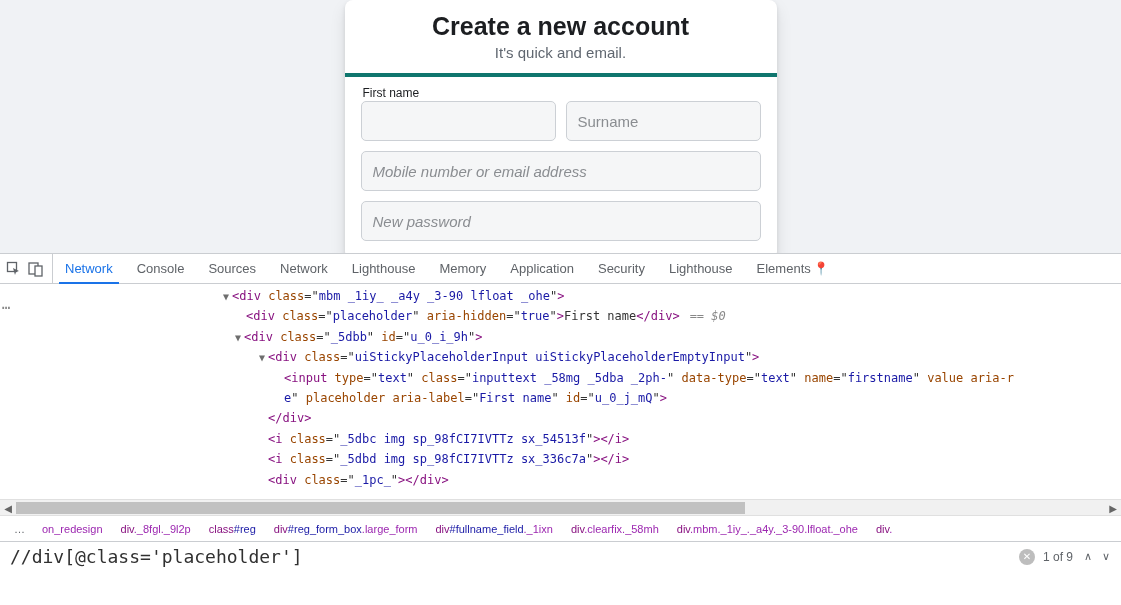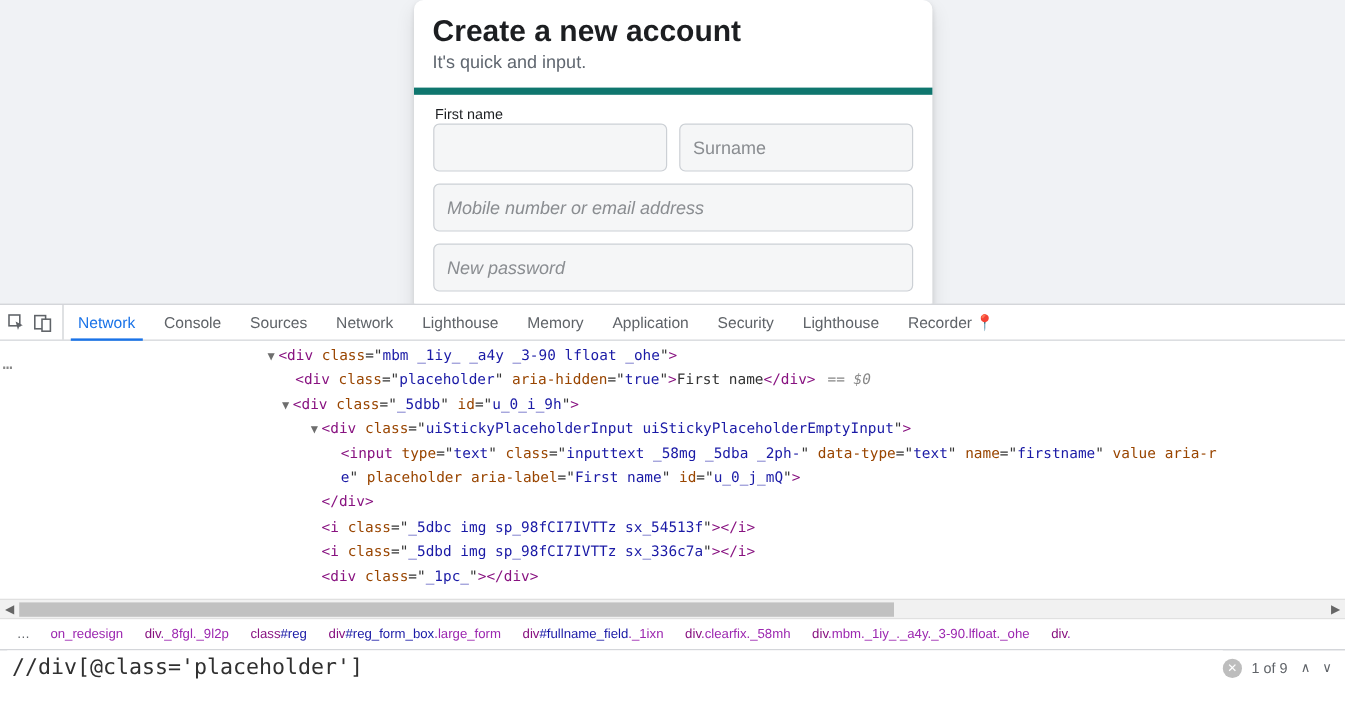--- a/index.html
+++ b/index.html
@@ -1,20 +1,20 @@
 <!DOCTYPE html>
 <html><head>
   <meta charset="utf-8">
   <style>
     * { margin: 0; padding: 0; box-sizing: border-box; }
     body { font-family: -apple-system, BlinkMacSystemFont, "Segoe UI", Helvetica, Arial, sans-serif; background: #fff; color: #1c1e21; }
     
     .page-upper { height: 253px; background: #f0f2f5; display: flex; justify-content: center; align-items: flex-start; overflow: hidden; }
     .signup-card { width: 432px; background: #fff; border-radius: 8px; box-shadow: 0 2px 4px rgba(0,0,0,0.1), 0 8px 16px rgba(0,0,0,0.1); margin-top: 0; }
-    .card-header { padding: 10px 16px 12px; border-bottom: 6px solid #0f766e; }
+    .card-header { text-align: center; padding: 10px 16px 12px; border-bottom: 4px solid #0f766e; }
     .card-header h1 { font-size: 25px; font-weight: 600; color: #1c1e21; line-height: 32px; }
     .card-header p { font-size: 15px; color: #606770; margin-top: 2px; }
     .card-body { padding: 14px 16px 8px; }
     .name-row { display: flex; gap: 10px; margin-bottom: 10px; }
     .field-wrap { position: relative; flex: 1; }
     .label-above { font-size: 12px; color: #1c1e21; position: absolute; top: -15px; left: 2px; }
     .text-input { width: 100%; height: 40px; border: 1px solid #ccd0d5; border-radius: 5px; padding: 11px; font-size: 15px; color: #1c1e21; background: #f5f6f7; }
     .text-input::placeholder { color: #8a8d91; }
     .full-row { margin-bottom: 10px; }
     .full-row .text-input { width: 100%; font-style: italic; }
@@ -61,21 +61,21 @@
     .dt-search .count { color: #5f6368; font-size: 12px; margin-right: 6px; }
     .dt-search .nav-btn { width: 18px; height: 18px; display: flex; align-items: center; justify-content: center; color: #5f6368; cursor: pointer; font-size: 11px; }
   </style>
 </head>
 <body>
 
 <div class="page-upper">
   <div class="signup-card">
     <div class="card-header">
       <h1>Create a new account</h1>
-      <p>It's quick and input.</p>
+      <p>It's quick and email.</p>
     </div>
     <div class="card-body">
       <div class="name-row" style="margin-top:10px;">
         <div class="field-wrap">
           <div class="label-above">First name</div>
           <input type="text" class="text-input" value="" style="">
         </div>
         <div class="field-wrap">
           <input type="text" class="text-input" placeholder="Surname" style="">
         </div>
@@ -110,21 +110,21 @@
       <div class="dt-tab active">Network</div>
       <div class="dt-tab">Console</div>
       <div class="dt-tab">Sources</div>
       <div class="dt-tab">Network</div>
       <div class="dt-tab">Lighthouse</div>
       <div class="dt-tab">Memory</div>
       <div class="dt-tab">Application</div>
       <div class="dt-tab">Security</div>
       <div class="dt-tab">Lighthouse</div>
       <div class="dt-tab">
-          <span>Recorder</span>
+          <span>Elements</span>
           <span class="dt-pin">📍</span>
         </div>
     </div>
   </div>
 
   <div class="dt-content">
     <div class="dt-side-dots">⋯</div>
     <div class="dom-lines">
       <div class="dom-line"><span class="caret">▼</span><span class="tag-angle">&lt;</span><span class="tag-name">div</span> <span class="attr-name">class</span><span class="eq">="</span><span class="attr-val">mbm _1iy_ _a4y _3-90 lfloat _ohe</span><span class="eq">"</span><span class="tag-angle">&gt;</span></div>
       <div class="dom-line" style="padding-left:24px;">

